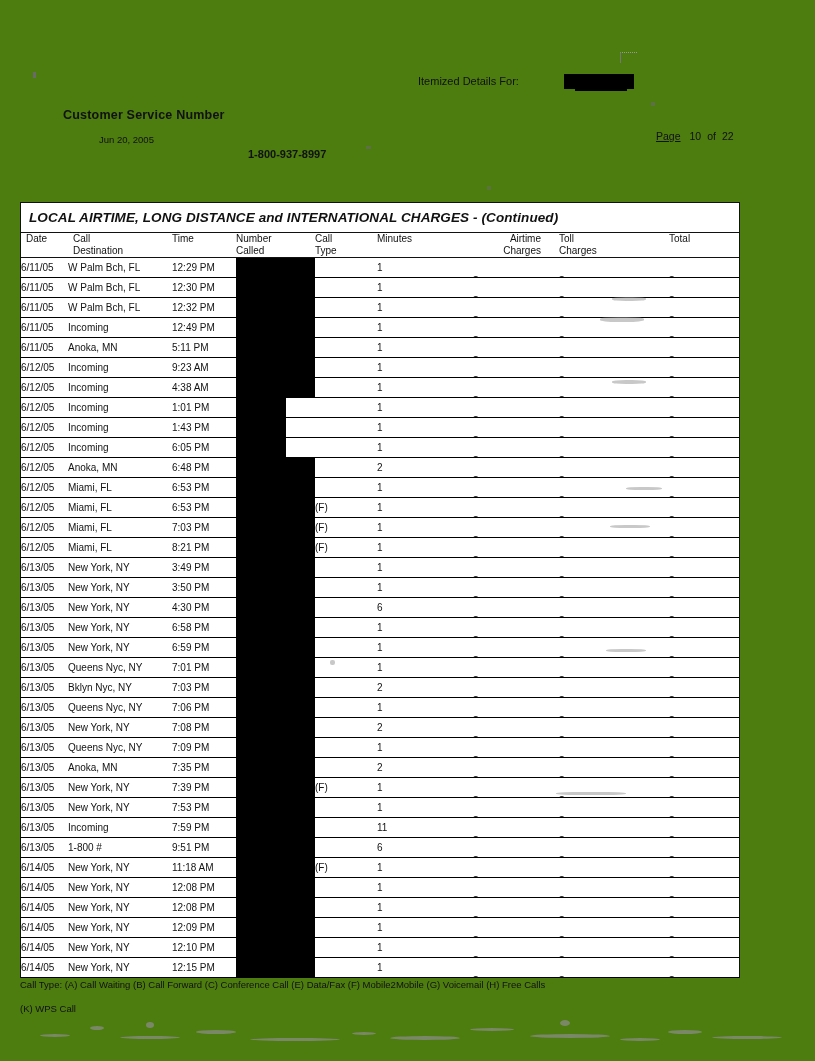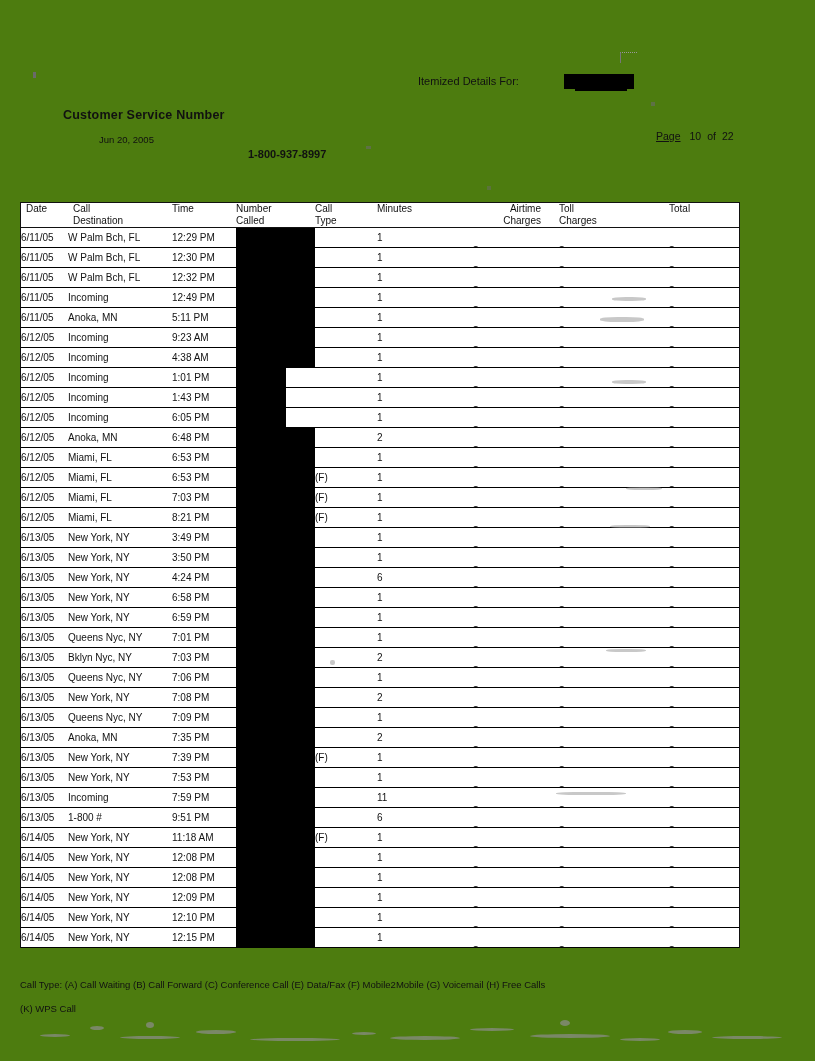--- a/index.html
+++ b/index.html
@@ -237,20 +237,21 @@
 
   <div class="cust-line">Customer Service Number</div>
   <div class="cust-num">1-800-937-8997</div>
   <div class="date-line">Jun 20, 2005</div>
 
   <div class="page-line">
     <span class="pg-word">Page</span><span class="num">10</span><span>of</span><span class="num">22</span>
   </div>
 
   <div class="table-wrap">
+    <div class="tbl-title">LOCAL AIRTIME, LONG DISTANCE and INTERNATIONAL CHARGES  - (Continued)</div>
     <table class="calls">
       <colgroup>
         <col class="w-date">
           <col class="w-dest">
           <col class="w-time">
           <col class="w-num">
         <col class="w-type">
           <col class="w-min">
           <col class="w-air">
           <col class="w-toll">
@@ -502,21 +503,21 @@
             </td>
             <td class="c-type"></td>
             <td class="c-min">1</td>
             <td class="c-air"><span class="money"><span class="d">$</span><span class="v">-</span></span></td>
             <td class="c-toll"><span class="money"><span class="d">$</span><span class="v">-</span></span></td>
             <td class="c-total"><span class="money"><span class="d">$</span><span class="v">-</span></span></td>
           </tr>
           <tr>
             <td class="c-date">6/13/05</td>
             <td class="c-dest">New York, NY</td>
-            <td class="c-time">4:24 PM</td>
+            <td class="c-time">4:30 PM</td>
             <td class="c-num">
               <div class="numbar w-full"></div>
             </td>
             <td class="c-type"></td>
             <td class="c-min">6</td>
             <td class="c-air"><span class="money"><span class="d">$</span><span class="v">-</span></span></td>
             <td class="c-toll"><span class="money"><span class="d">$</span><span class="v">-</span></span></td>
             <td class="c-total"><span class="money"><span class="d">$</span><span class="v">-</span></span></td>
           </tr>
           <tr>

